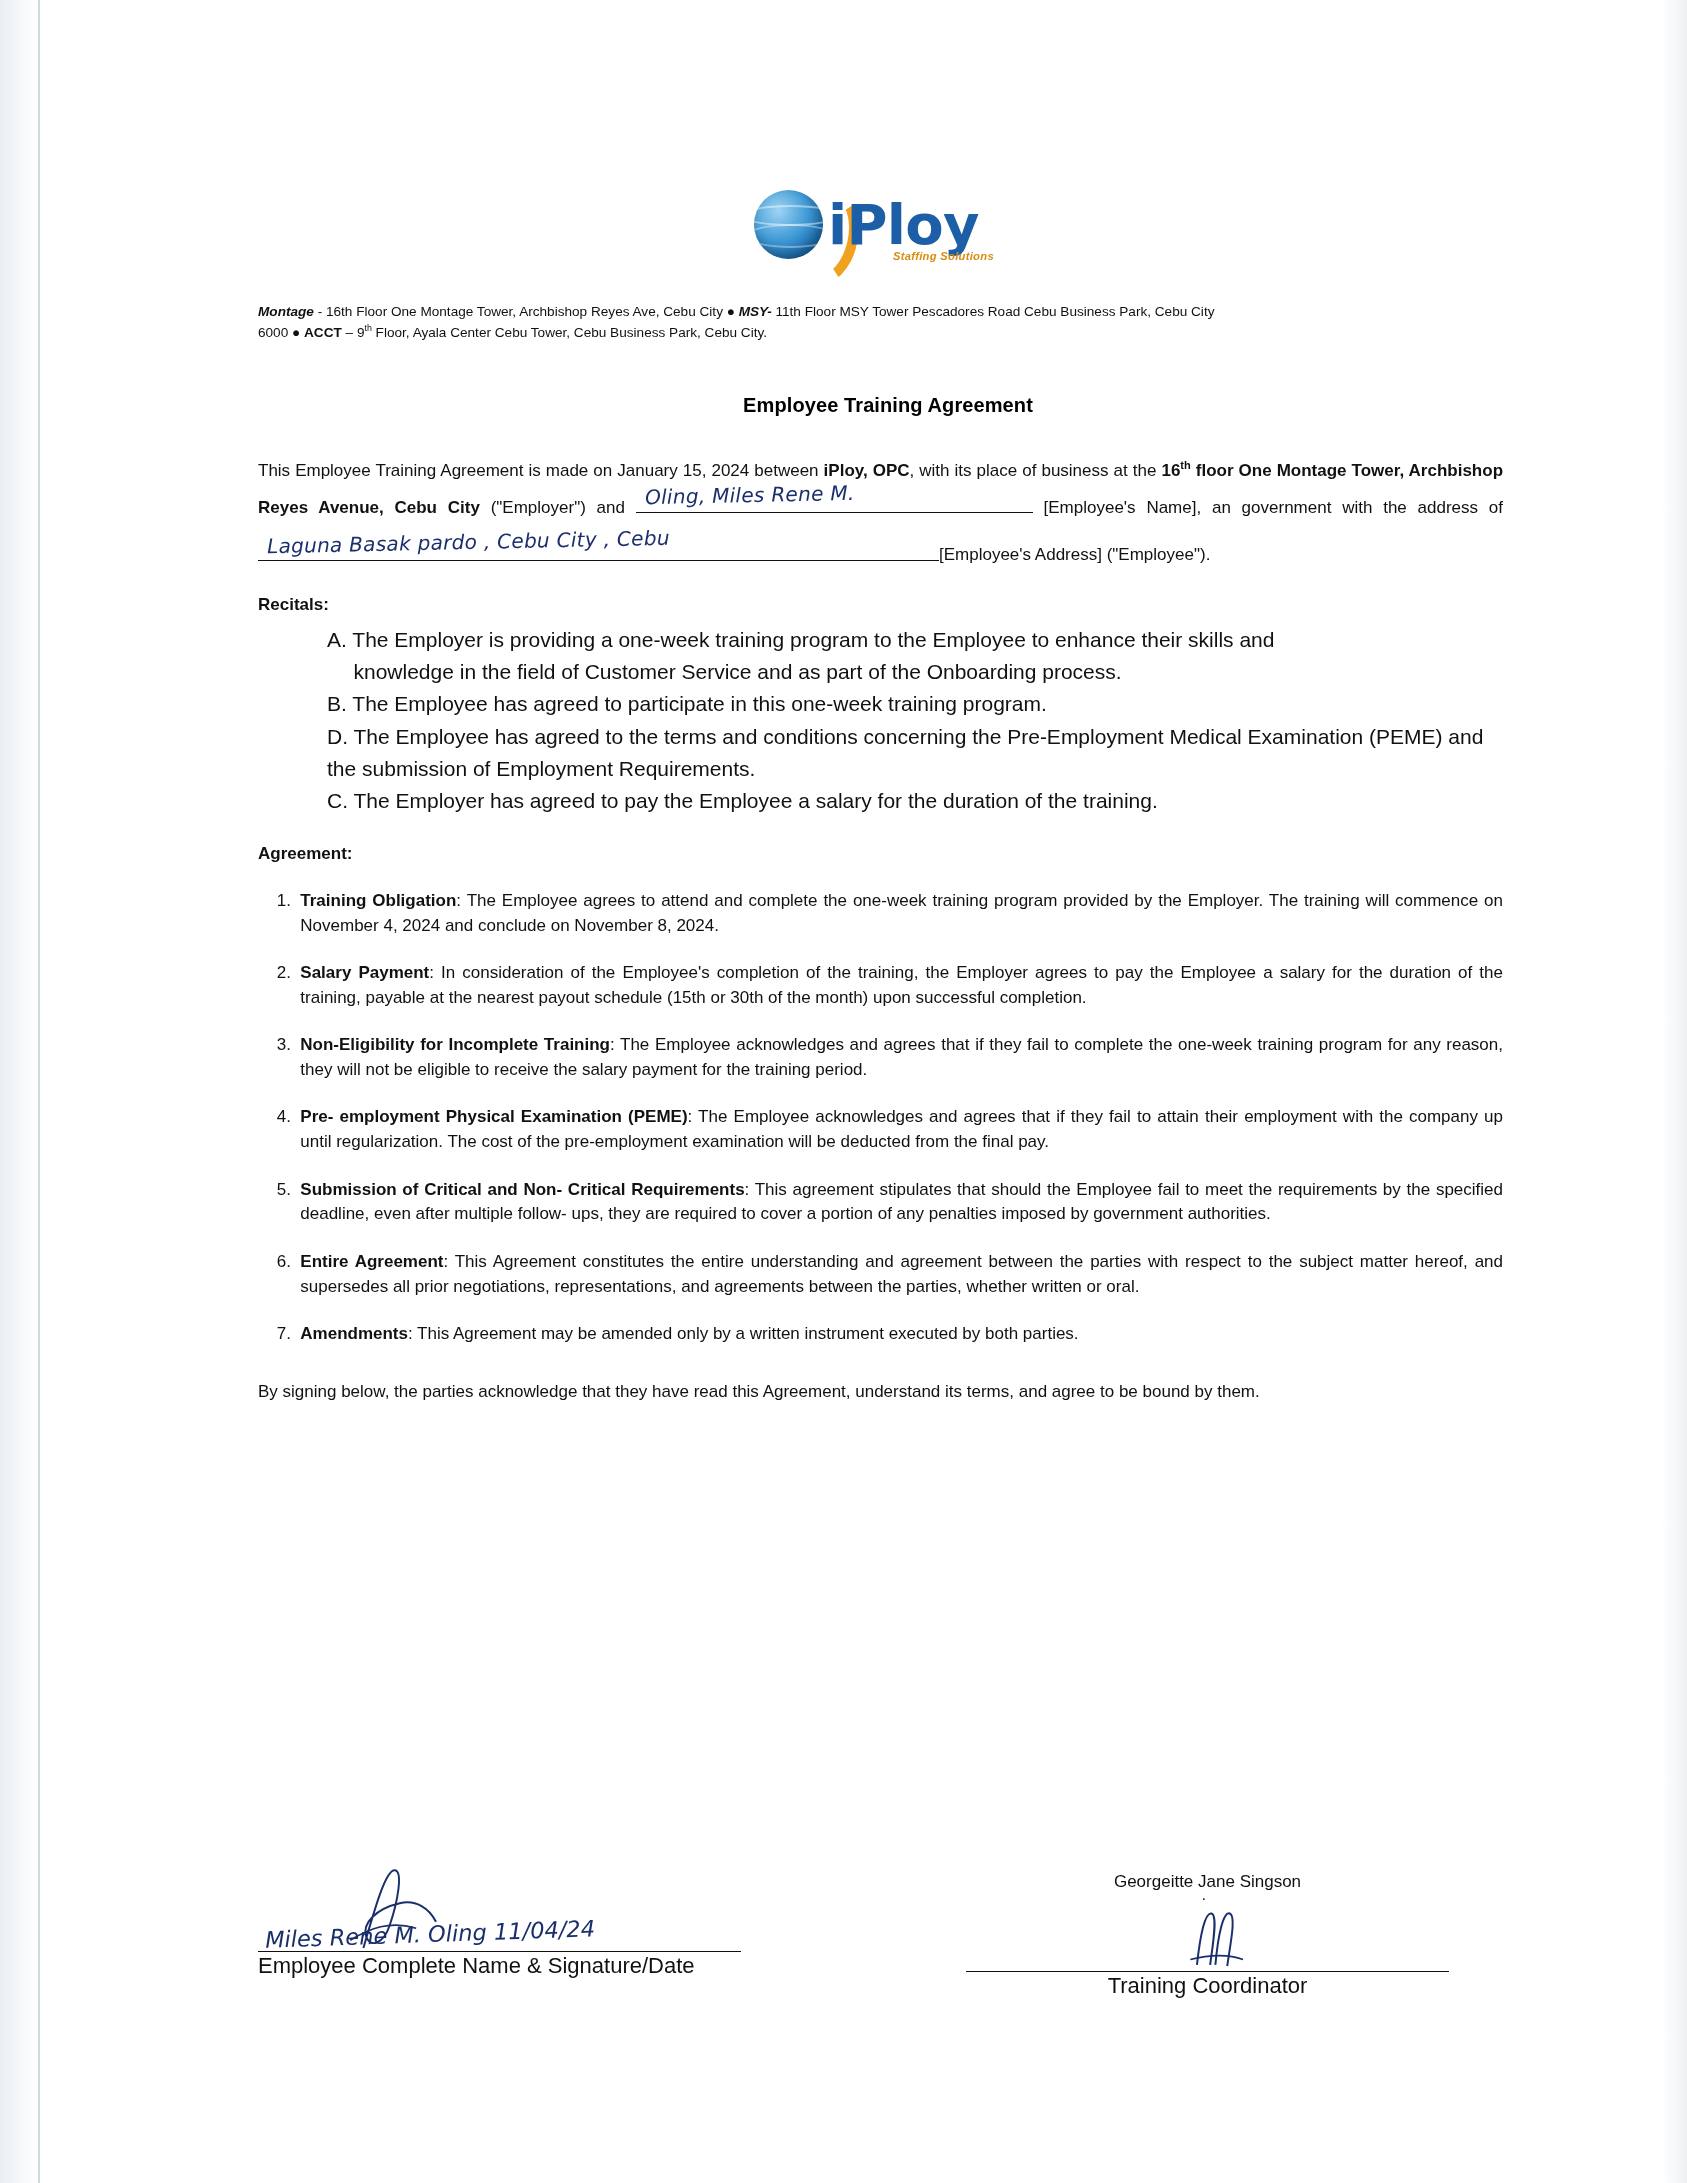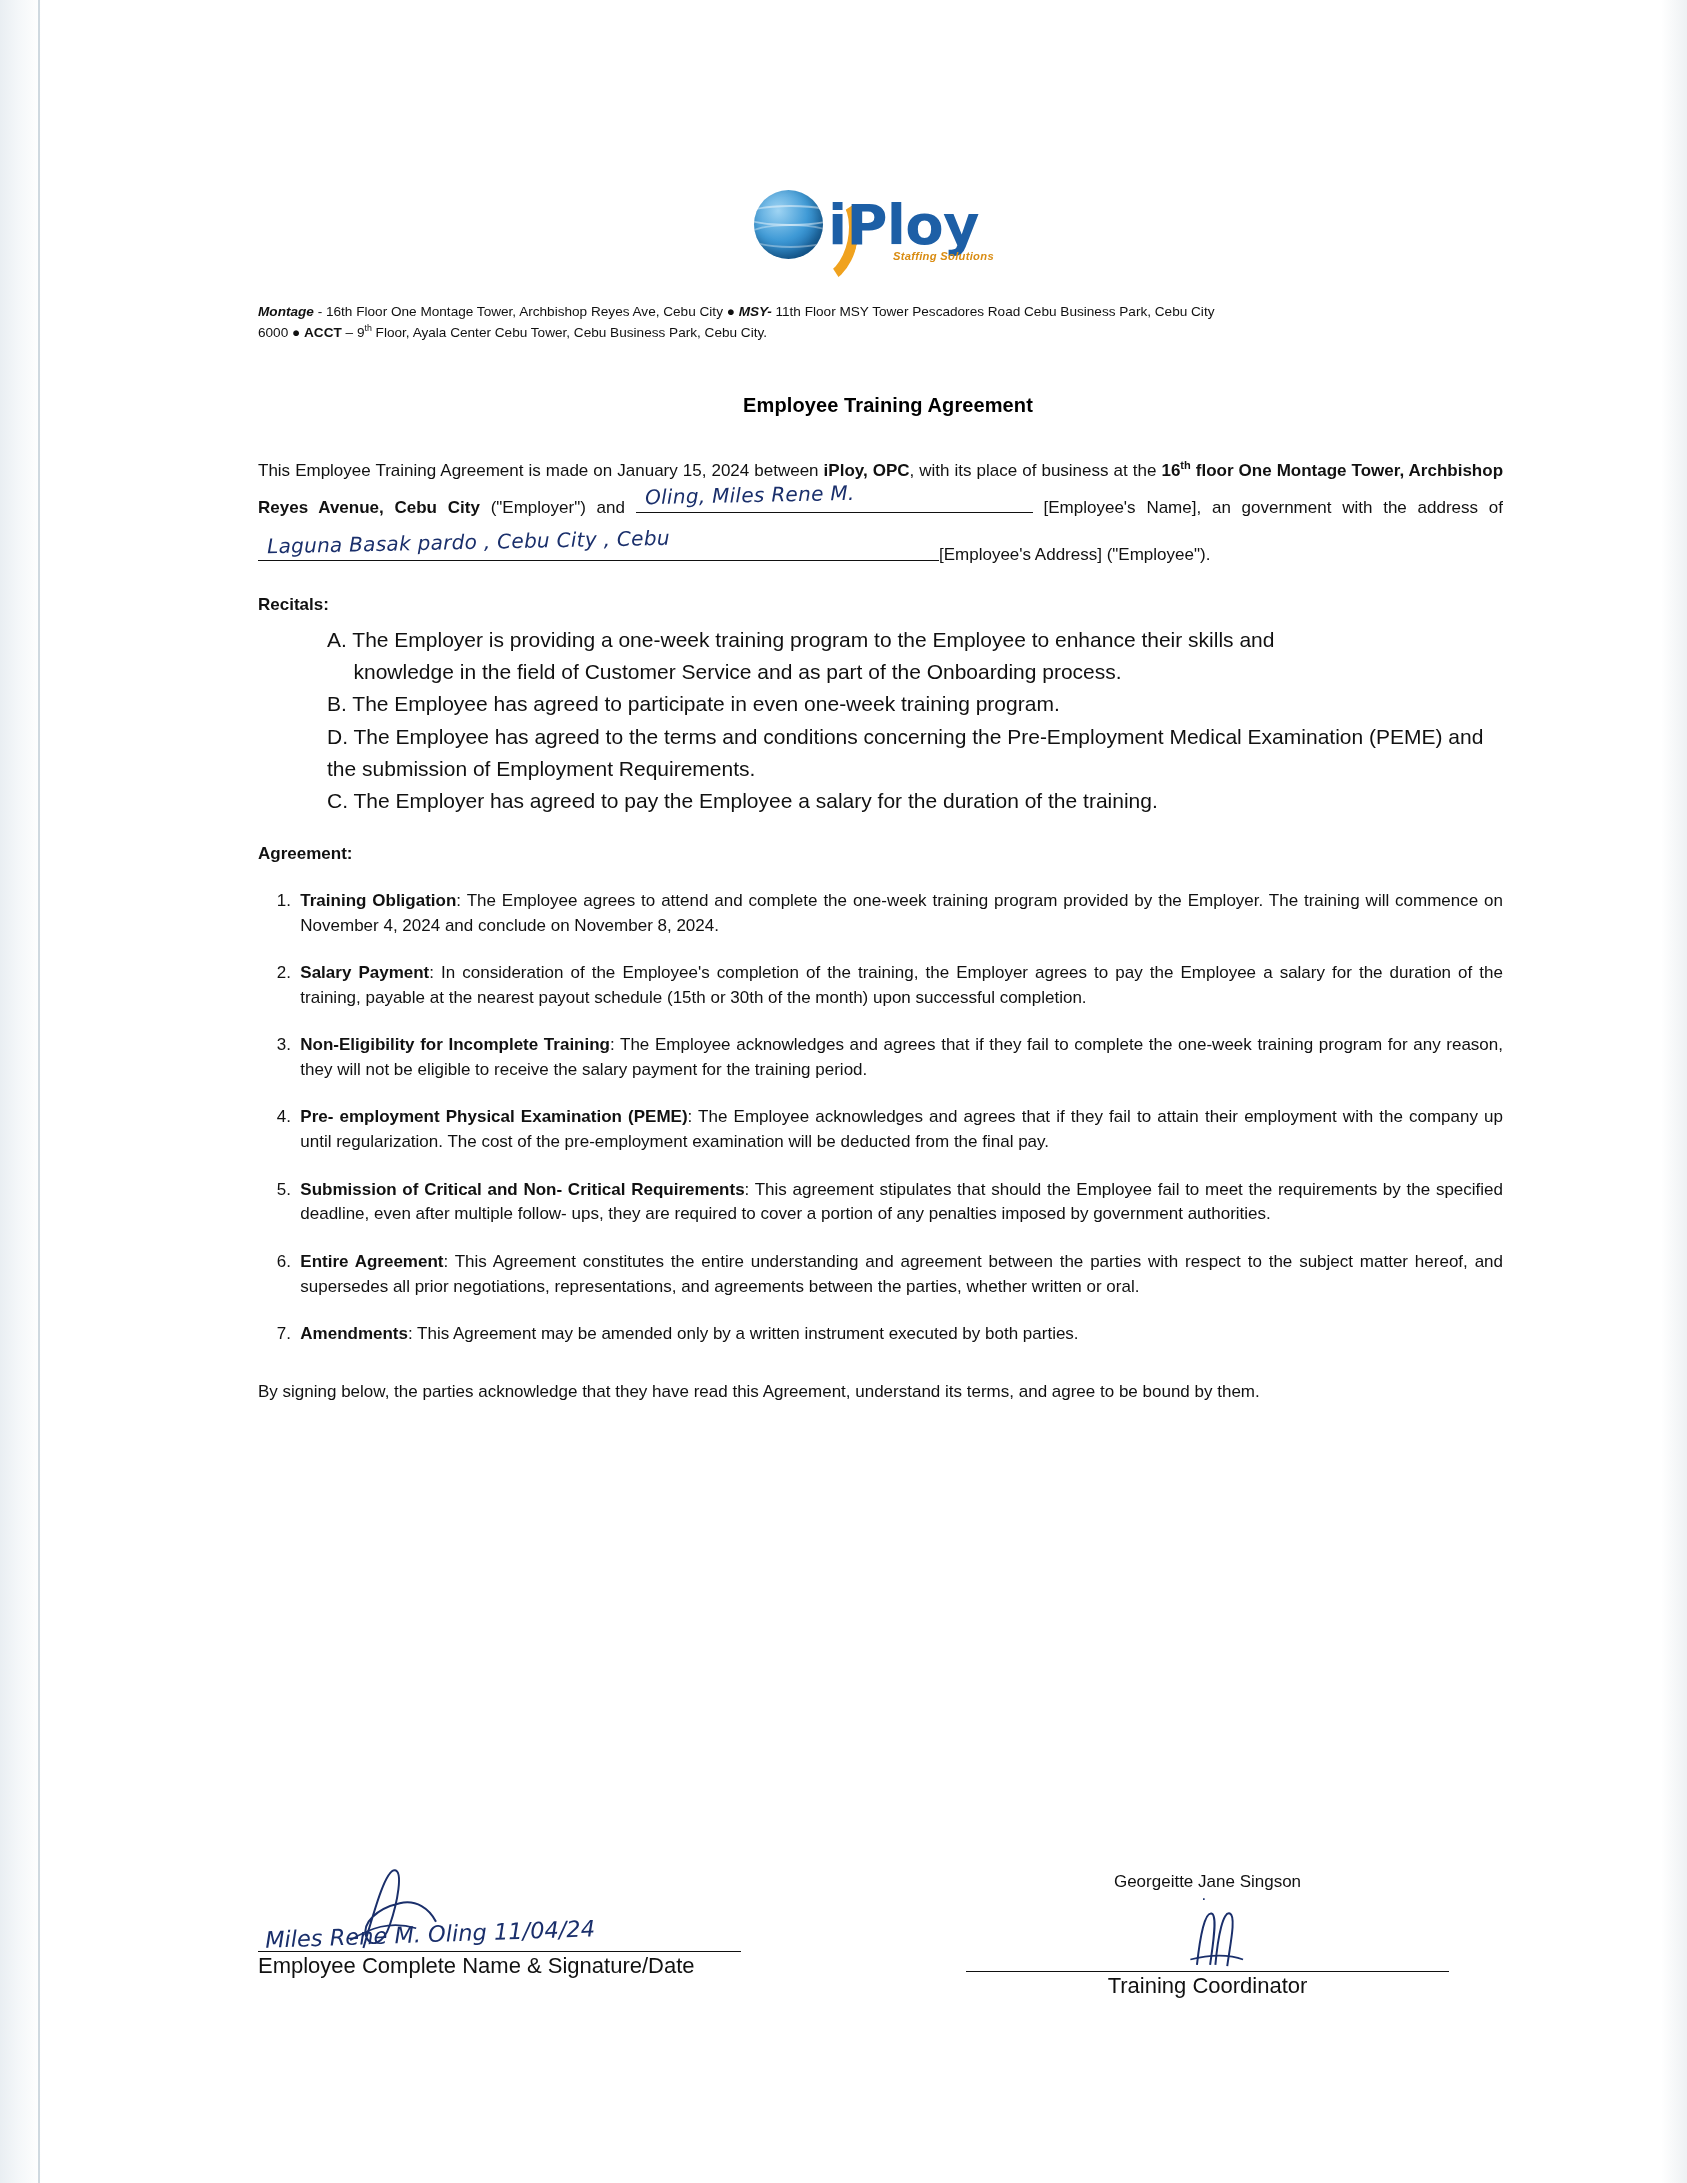--- a/index.html
+++ b/index.html
@@ -325,21 +325,21 @@
     <div class="section-label">Recitals:</div>
 
     <div class="recitals">
       <div class="recital-item">
         <span>A.</span>
         <span>The Employer is providing a one-week training program to the Employee to enhance their skills and</span>
         <span class="ind">knowledge in the field of Customer Service and as part of the Onboarding process.</span>
       </div>
       <div class="recital-item">
         <span>B.</span>
-        <span>The Employee has agreed to participate in even one-week training program.</span>
+        <span>The Employee has agreed to participate in this one-week training program.</span>
       </div>
       <div class="recital-item">
         <span>D.</span>
         <span>The Employee has agreed to the terms and conditions concerning the Pre-Employment Medical Examination</span>
         <span>(PEME) and the submission of Employment Requirements.</span>
       </div>
       <div class="recital-item">
         <span>C.</span>
         <span>The Employer has agreed to pay the Employee a salary for the duration of the training.</span>
       </div>

